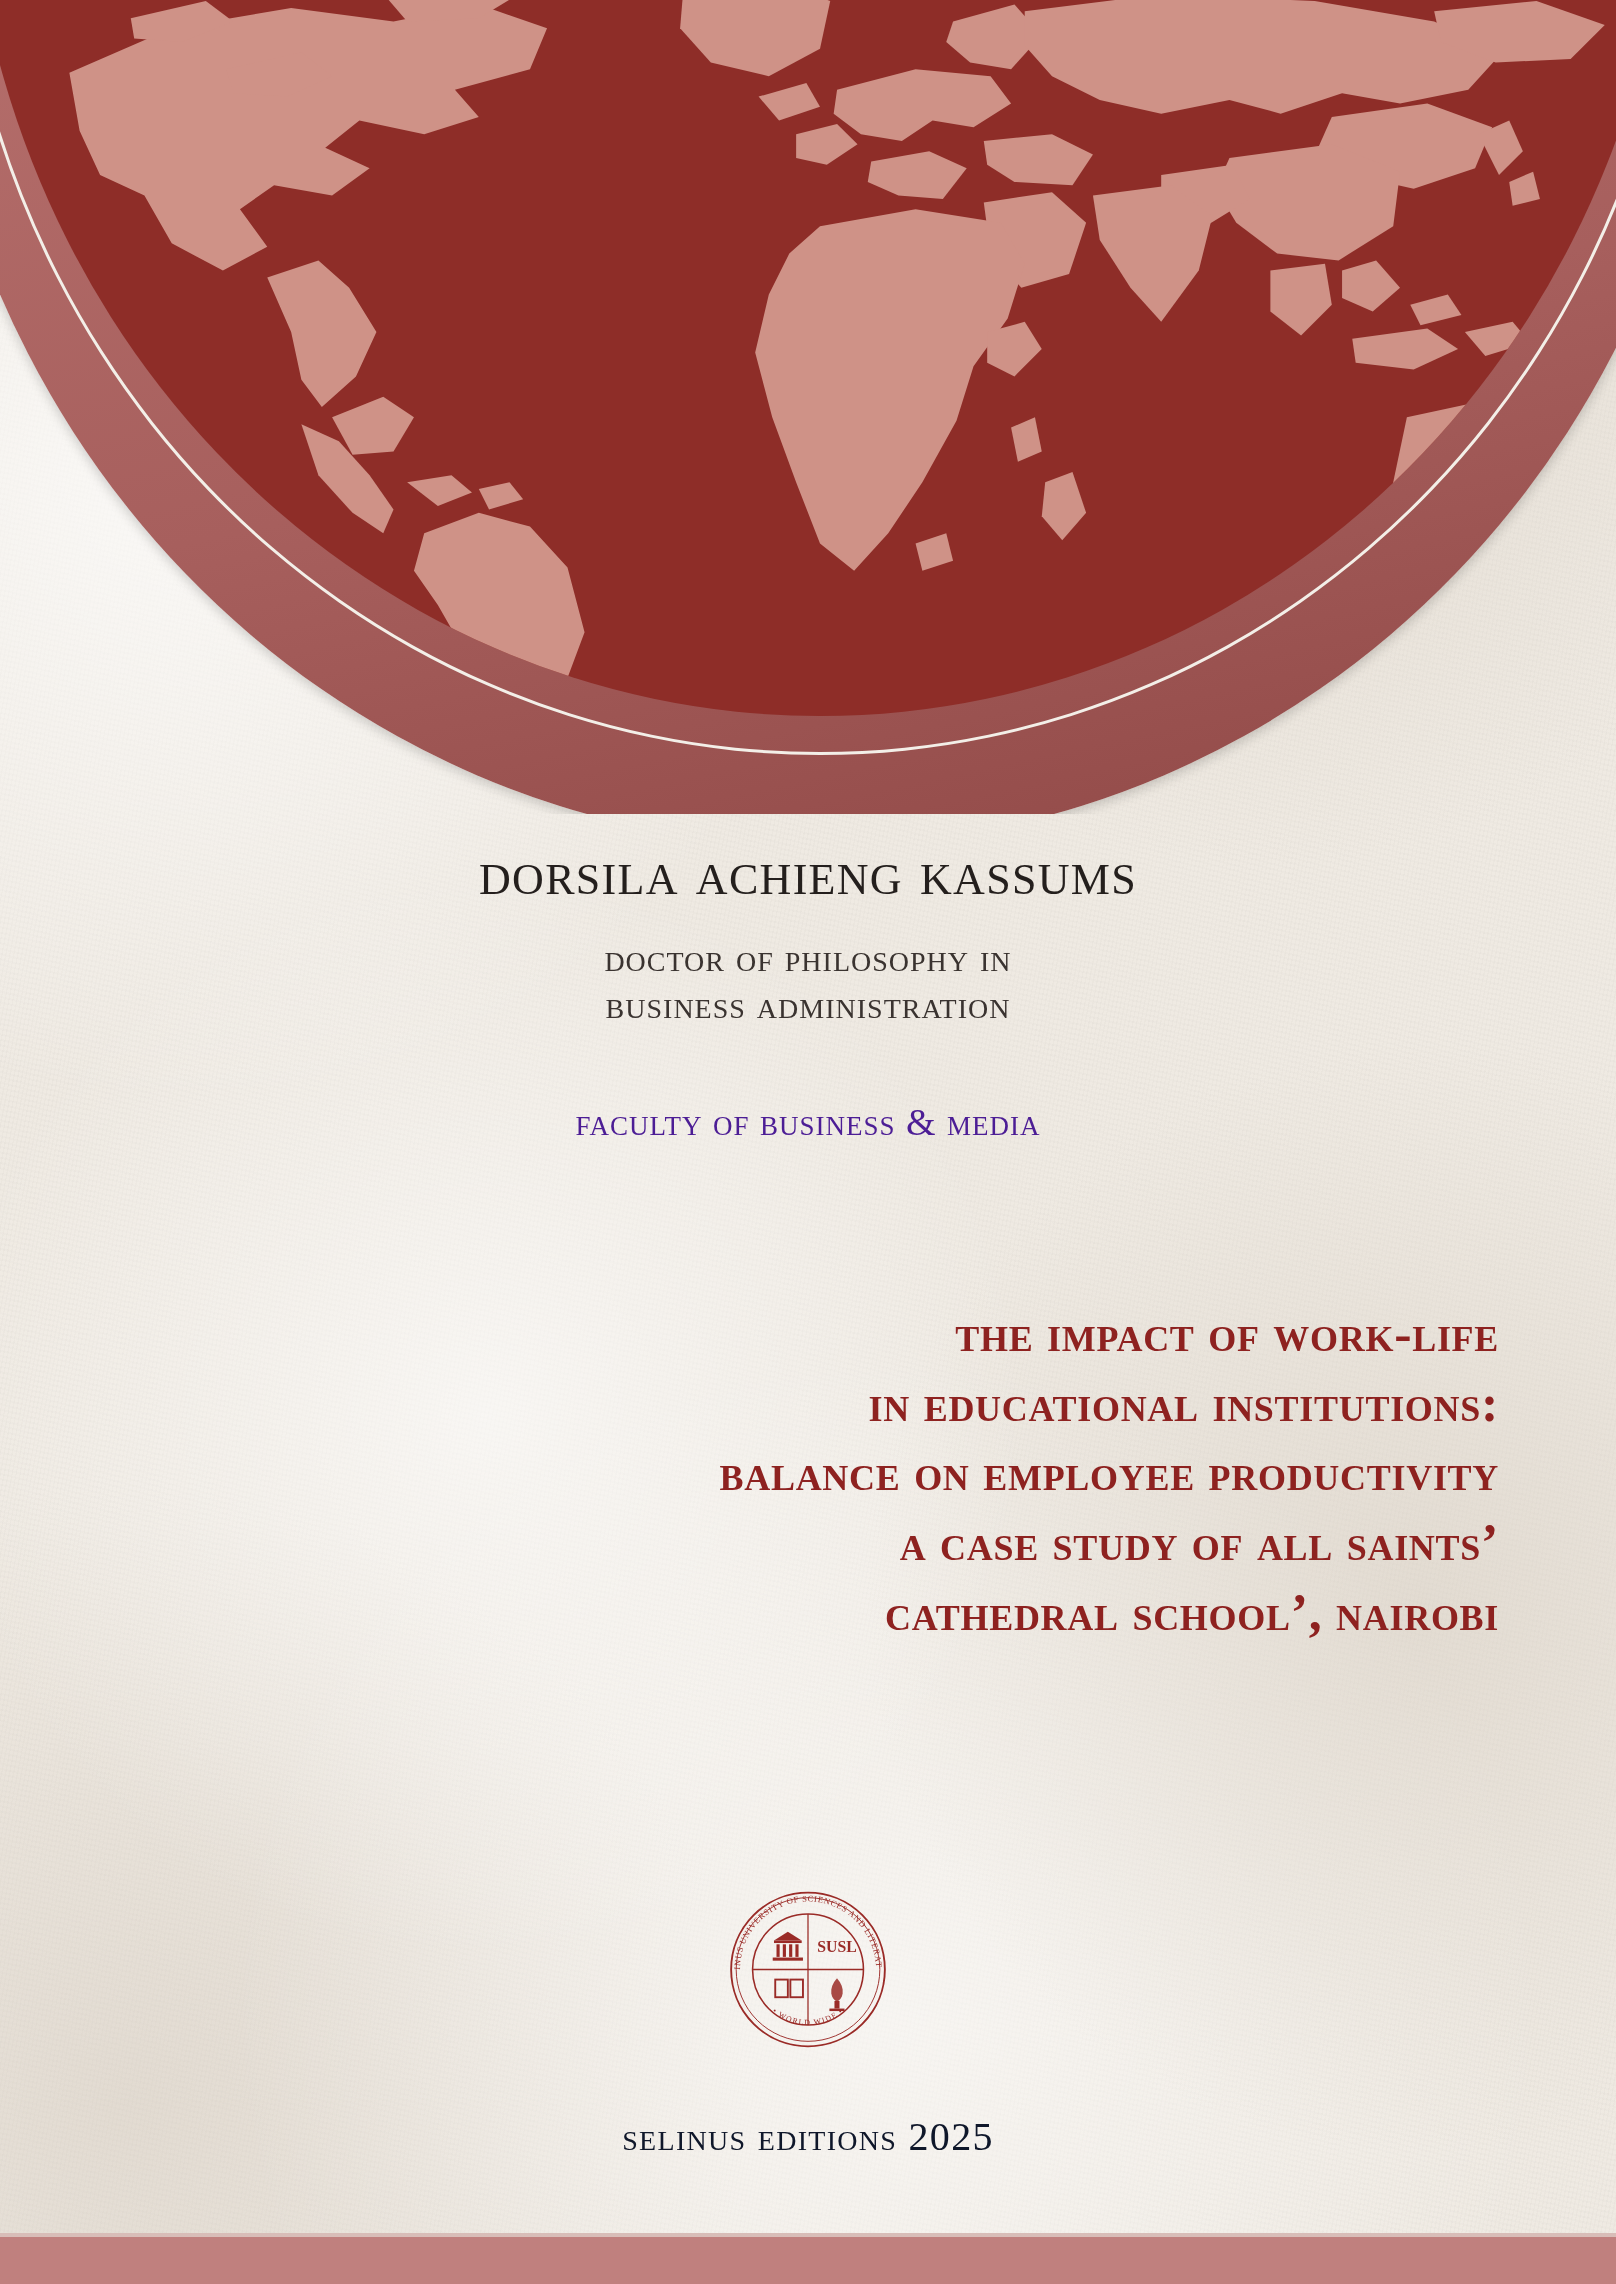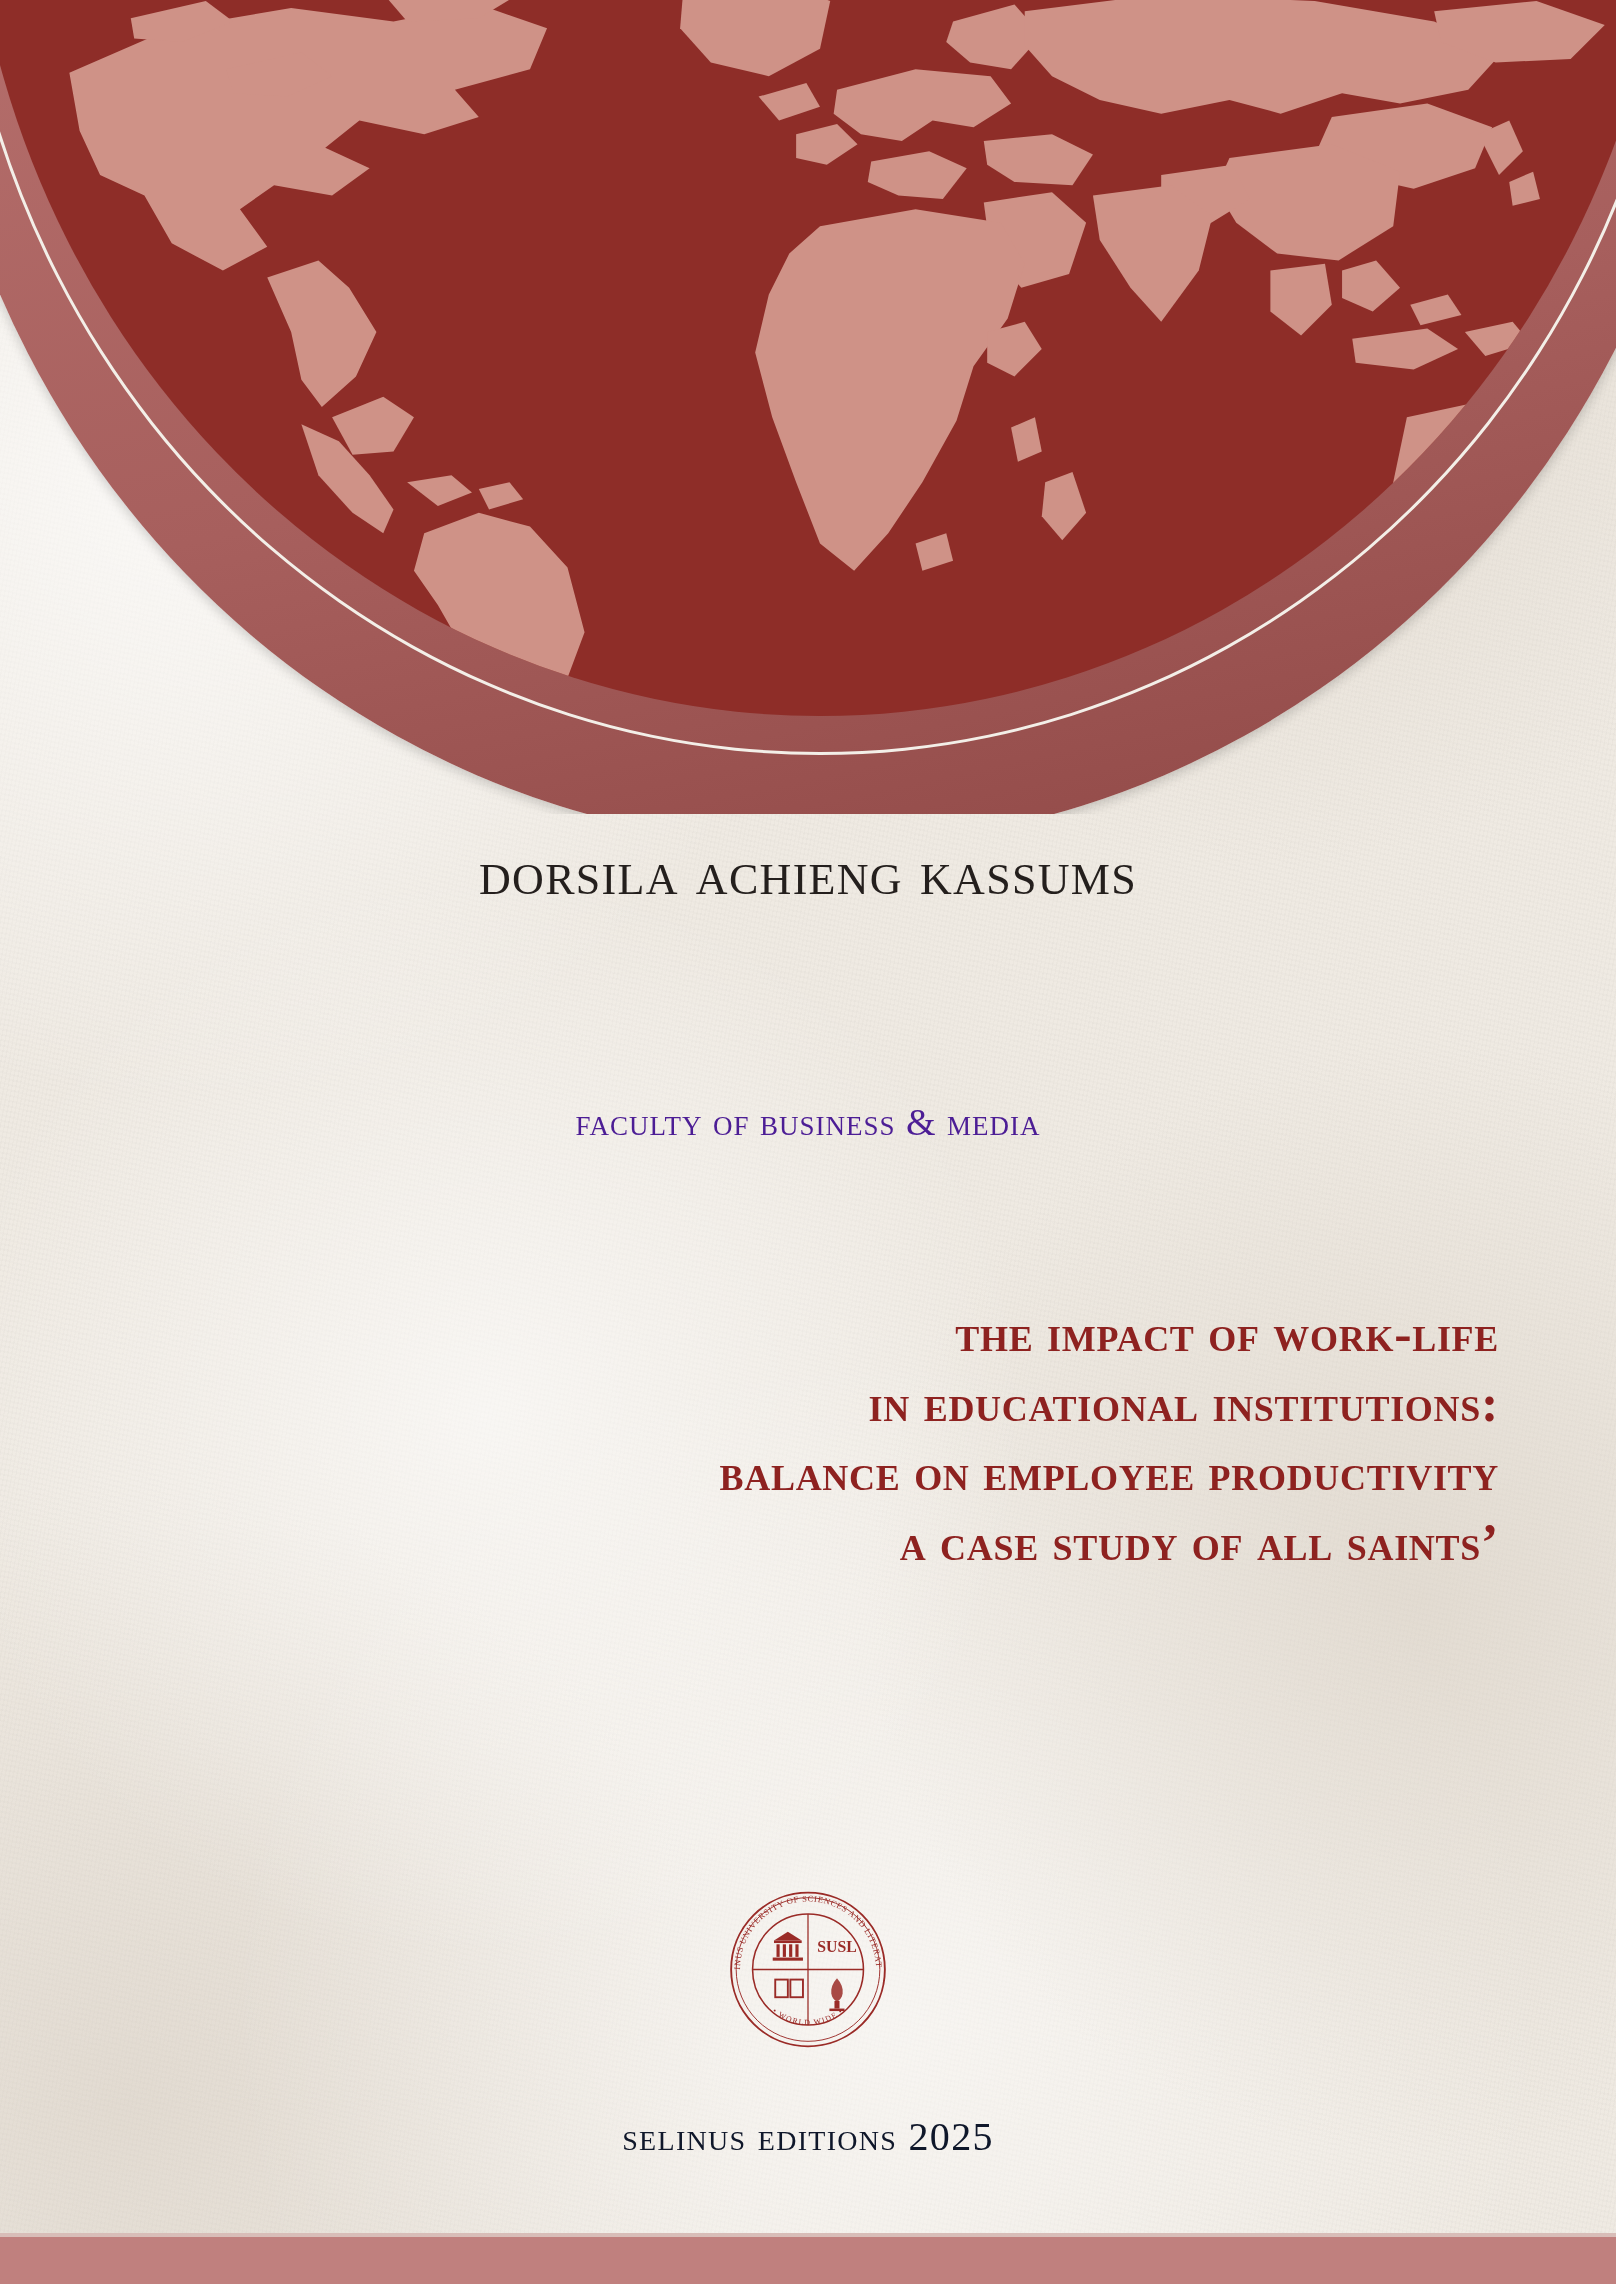--- a/index.html
+++ b/index.html
@@ -267,28 +267,33 @@
           </g>
         </svg>
       </div>
     </div>
   </div>
 
   <div class="content">
 
     <div class="author">Dorsila Achieng Kassums</div>
 
+    <div class="degree">
+      <span>Doctor of Philosophy in</span><br>
+      <span>Business Administration</span>
+    </div>
 
     <div class="faculty">Faculty of Business &amp; Media</div>
 
     <div class="title">
       <span class="line">The impact of work-life</span>
       <span class="line">in educational institutions:</span>
       <span class="line">balance on employee productivity</span>
       <span class="line">a case study of All Saints’</span>
+      <span class="line">Cathedral School’, Nairobi</span>
     </div>
 
     <div class="logo">
       <svg viewBox="0 0 300 300" xmlns="http://www.w3.org/2000/svg">
         <defs>
           <path id="arcTop" d="M 42 150 A 108 108 0 0 1 258 150"></path>
           <path id="arcBot" d="M 62 150 A 88 88 0 0 0 238 150"></path>
         </defs>
         <circle cx="150" cy="150" r="122" fill="none" stroke="#9a2b27" stroke-width="3"></circle>
         <circle cx="150" cy="150" r="114" fill="none" stroke="#9a2b27" stroke-width="1.5"></circle>

